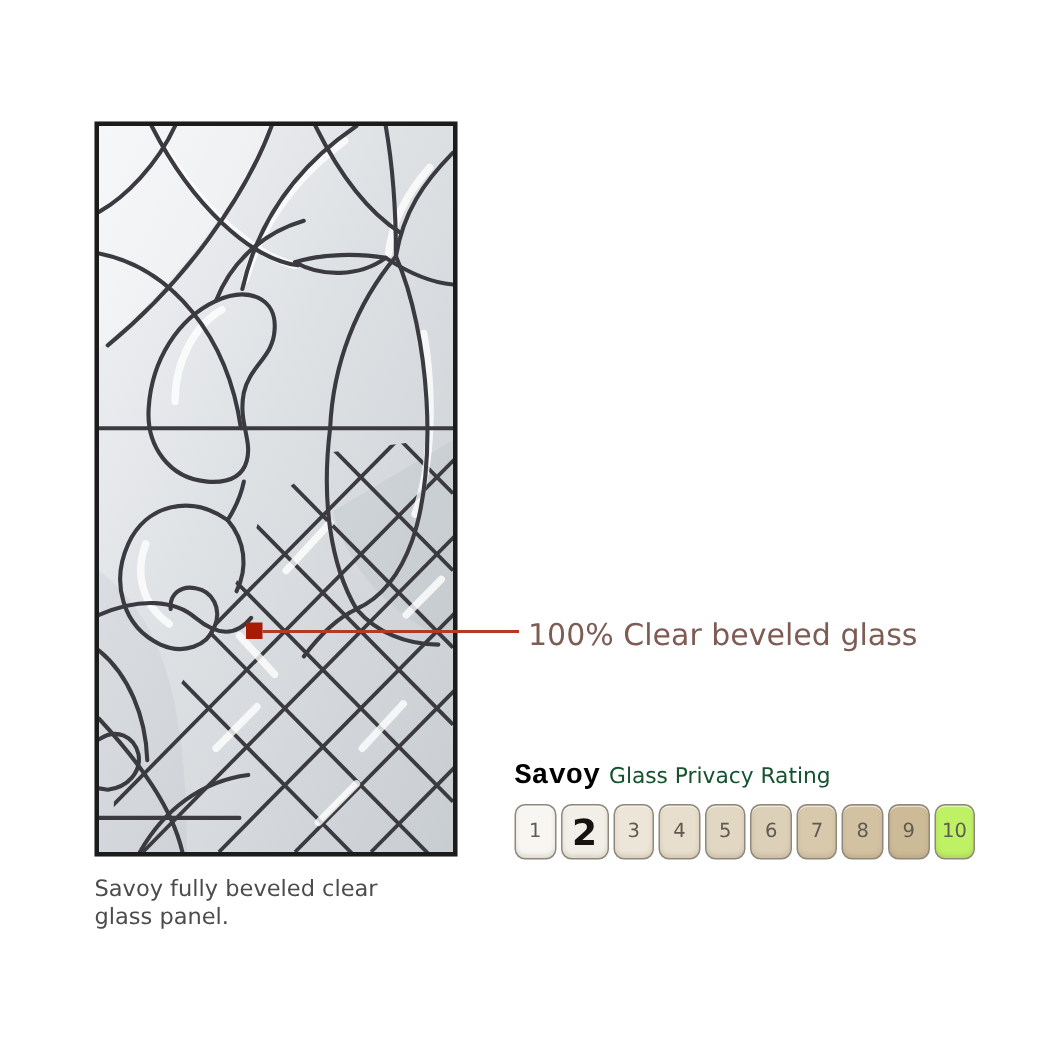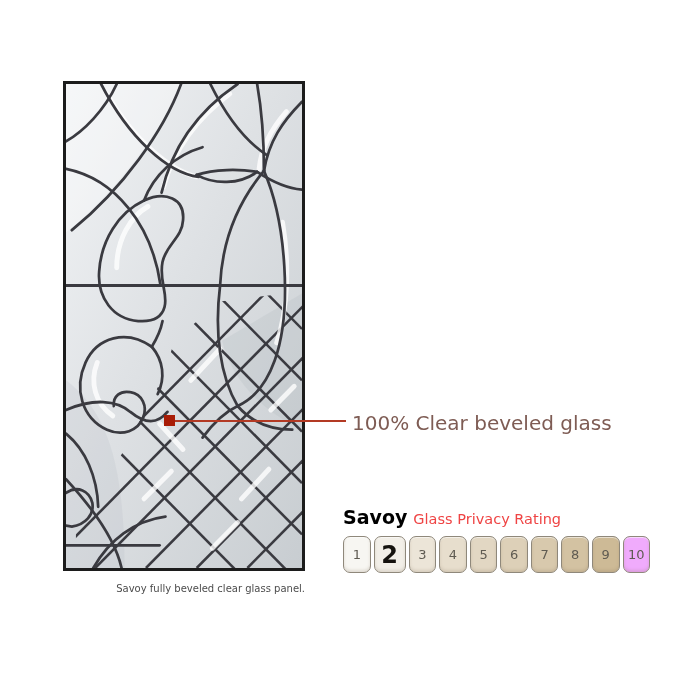--- a/index.html
+++ b/index.html
@@ -4,33 +4,33 @@
 <style>
   html,body{margin:0;padding:0;background:#ffffff;}
   body{font-family:"DejaVu Sans","Liberation Sans",sans-serif;}
   .stage{position:relative;width:700px;height:700px;background:#ffffff;overflow:hidden;}
 
   
   .panel{position:absolute;left:63px;top:81px;width:242px;height:490px;
          border:3px solid #1c1c1c;box-sizing:border-box;background:#dfe2e5;}
   .panel svg{display:block;width:100%;height:100%;}
 
-  .caption{position:absolute;left:63px;top:583px;width:242px;text-align:right;
-           font-size:10px;line-height:1.25;color:#4c4c4c;}
+  .caption{position:absolute;left:63px;top:583px;width:242px;text-align:left;
+           font-size:15px;line-height:1.25;color:#4c4c4c;}
   .caption span{display:inline-block;max-width:205px;}
 
   
   .marker{position:absolute;left:164px;top:415px;width:11px;height:11px;background:#a81c06;}
   .leader{position:absolute;left:175px;top:420px;width:171px;height:2px;background:#b33a24;}
   .ann-label{position:absolute;left:352px;top:411px;font-size:20px;color:#7e5c54;white-space:nowrap;}
 
   
   .rating-header{position:absolute;left:343px;top:506px;white-space:nowrap;}
-  .rating-title{font-size:19px;font-weight:bold;color:#000;}
-  .rating-subtitle{font-size:14.5px;color:#ef4444;margin-left:6px;}
+  .rating-title{font-size:19px;font-weight:bold;color:#000;font-family:Liberation Mono, monospace;}
+  .rating-subtitle{font-size:14.5px;color:#14532d;margin-left:6px;}
   .rating-scale{position:absolute;left:343px;top:536px;width:307px;height:37px;
                 display:flex;gap:3px;}
   .rating-box{flex:1;border:1px solid #8f887b;border-radius:7px;box-sizing:border-box;
               display:flex;align-items:center;justify-content:center;
               font-size:13px;color:#5f5b52;
               box-shadow:inset 0 1px 0 rgba(255,255,255,.55), inset 0 -2px 3px rgba(120,100,70,.18);}
   .rating-box.selected{font-size:24px;font-weight:bold;color:#15130f;flex-grow:1.18;}
 </style>
 </head>
 <body>
@@ -139,16 +139,16 @@
   <div class="rating-scale">
       <div class="rating-box" style="background: rgb(247, 246, 242);">1</div>
       <div class="rating-box selected" style="background: rgb(242, 239, 232);">2</div>
       <div class="rating-box" style="background: rgb(236, 229, 216);">3</div>
       <div class="rating-box" style="background: rgb(231, 222, 205);">4</div>
       <div class="rating-box" style="background: rgb(226, 215, 195);">5</div>
       <div class="rating-box" style="background: rgb(221, 208, 184);">6</div>
       <div class="rating-box" style="background: rgb(216, 201, 173);">7</div>
       <div class="rating-box" style="background: rgb(211, 194, 162);">8</div>
       <div class="rating-box" style="background: rgb(205, 186, 150);">9</div>
-      <div class="rating-box" style="background: #f0abfc;">10</div>
+      <div class="rating-box" style="background: #bef264;">10</div>
     </div>
 
 </div>
 
 </body></html>

